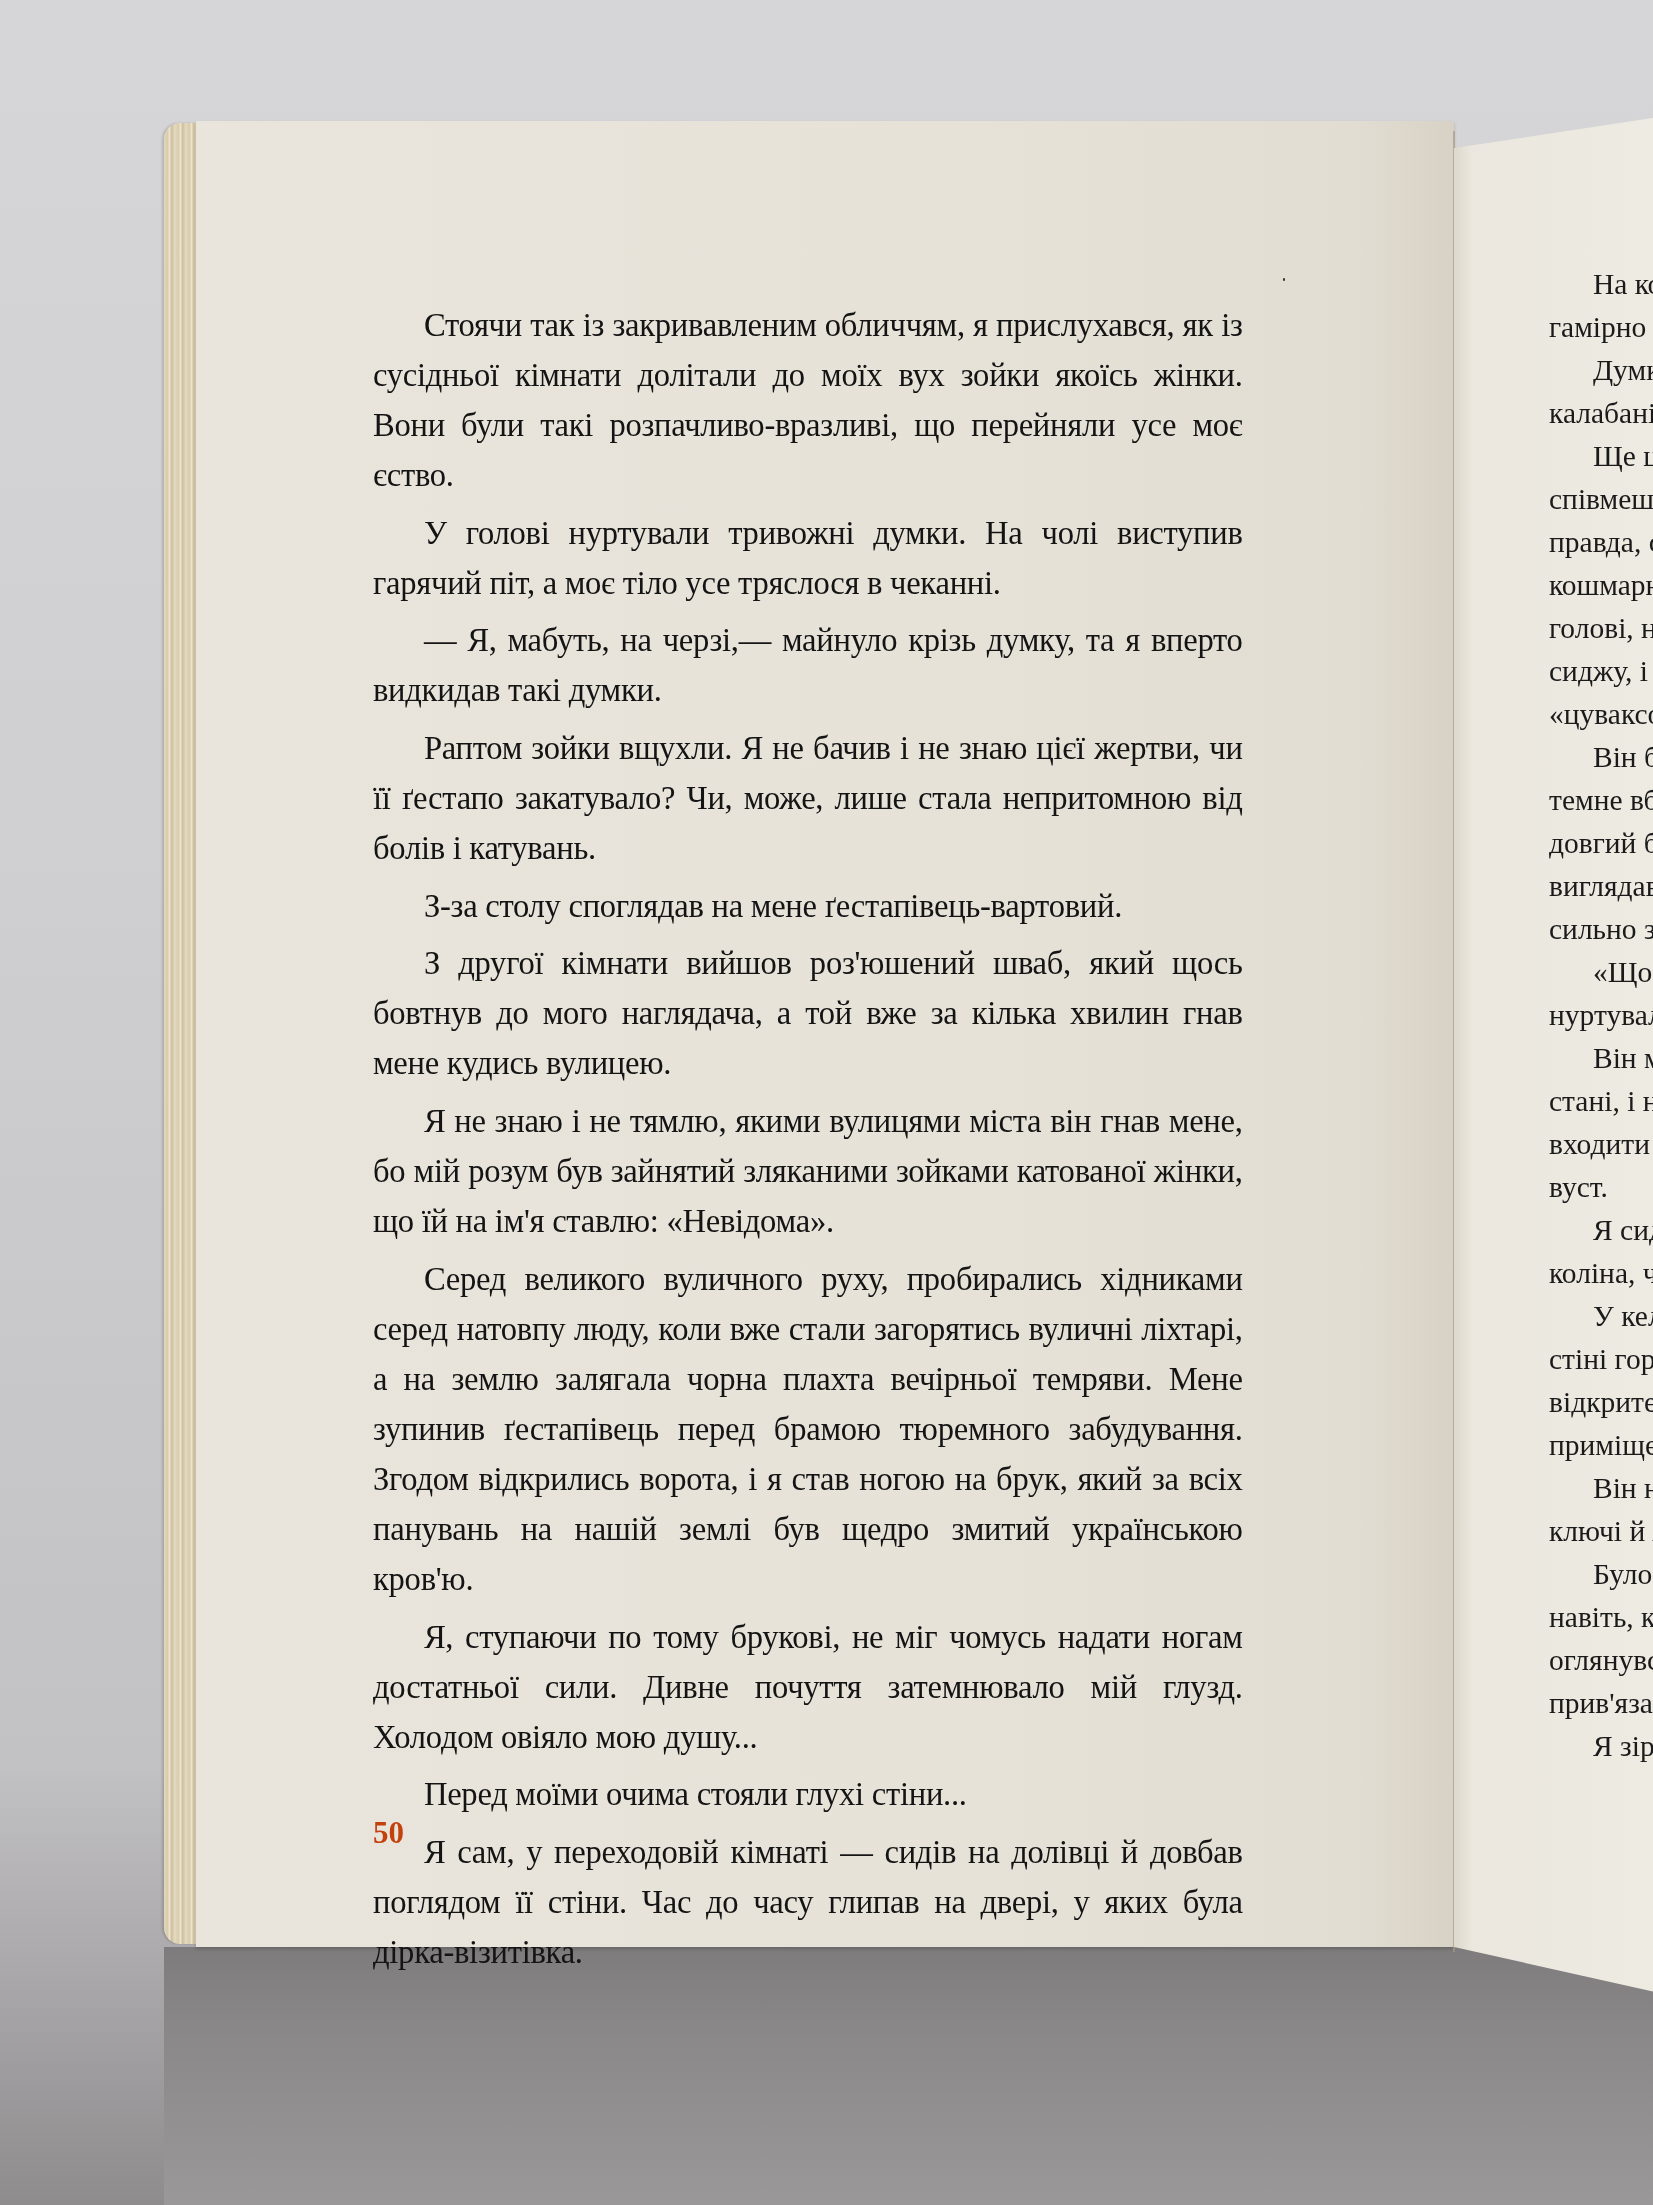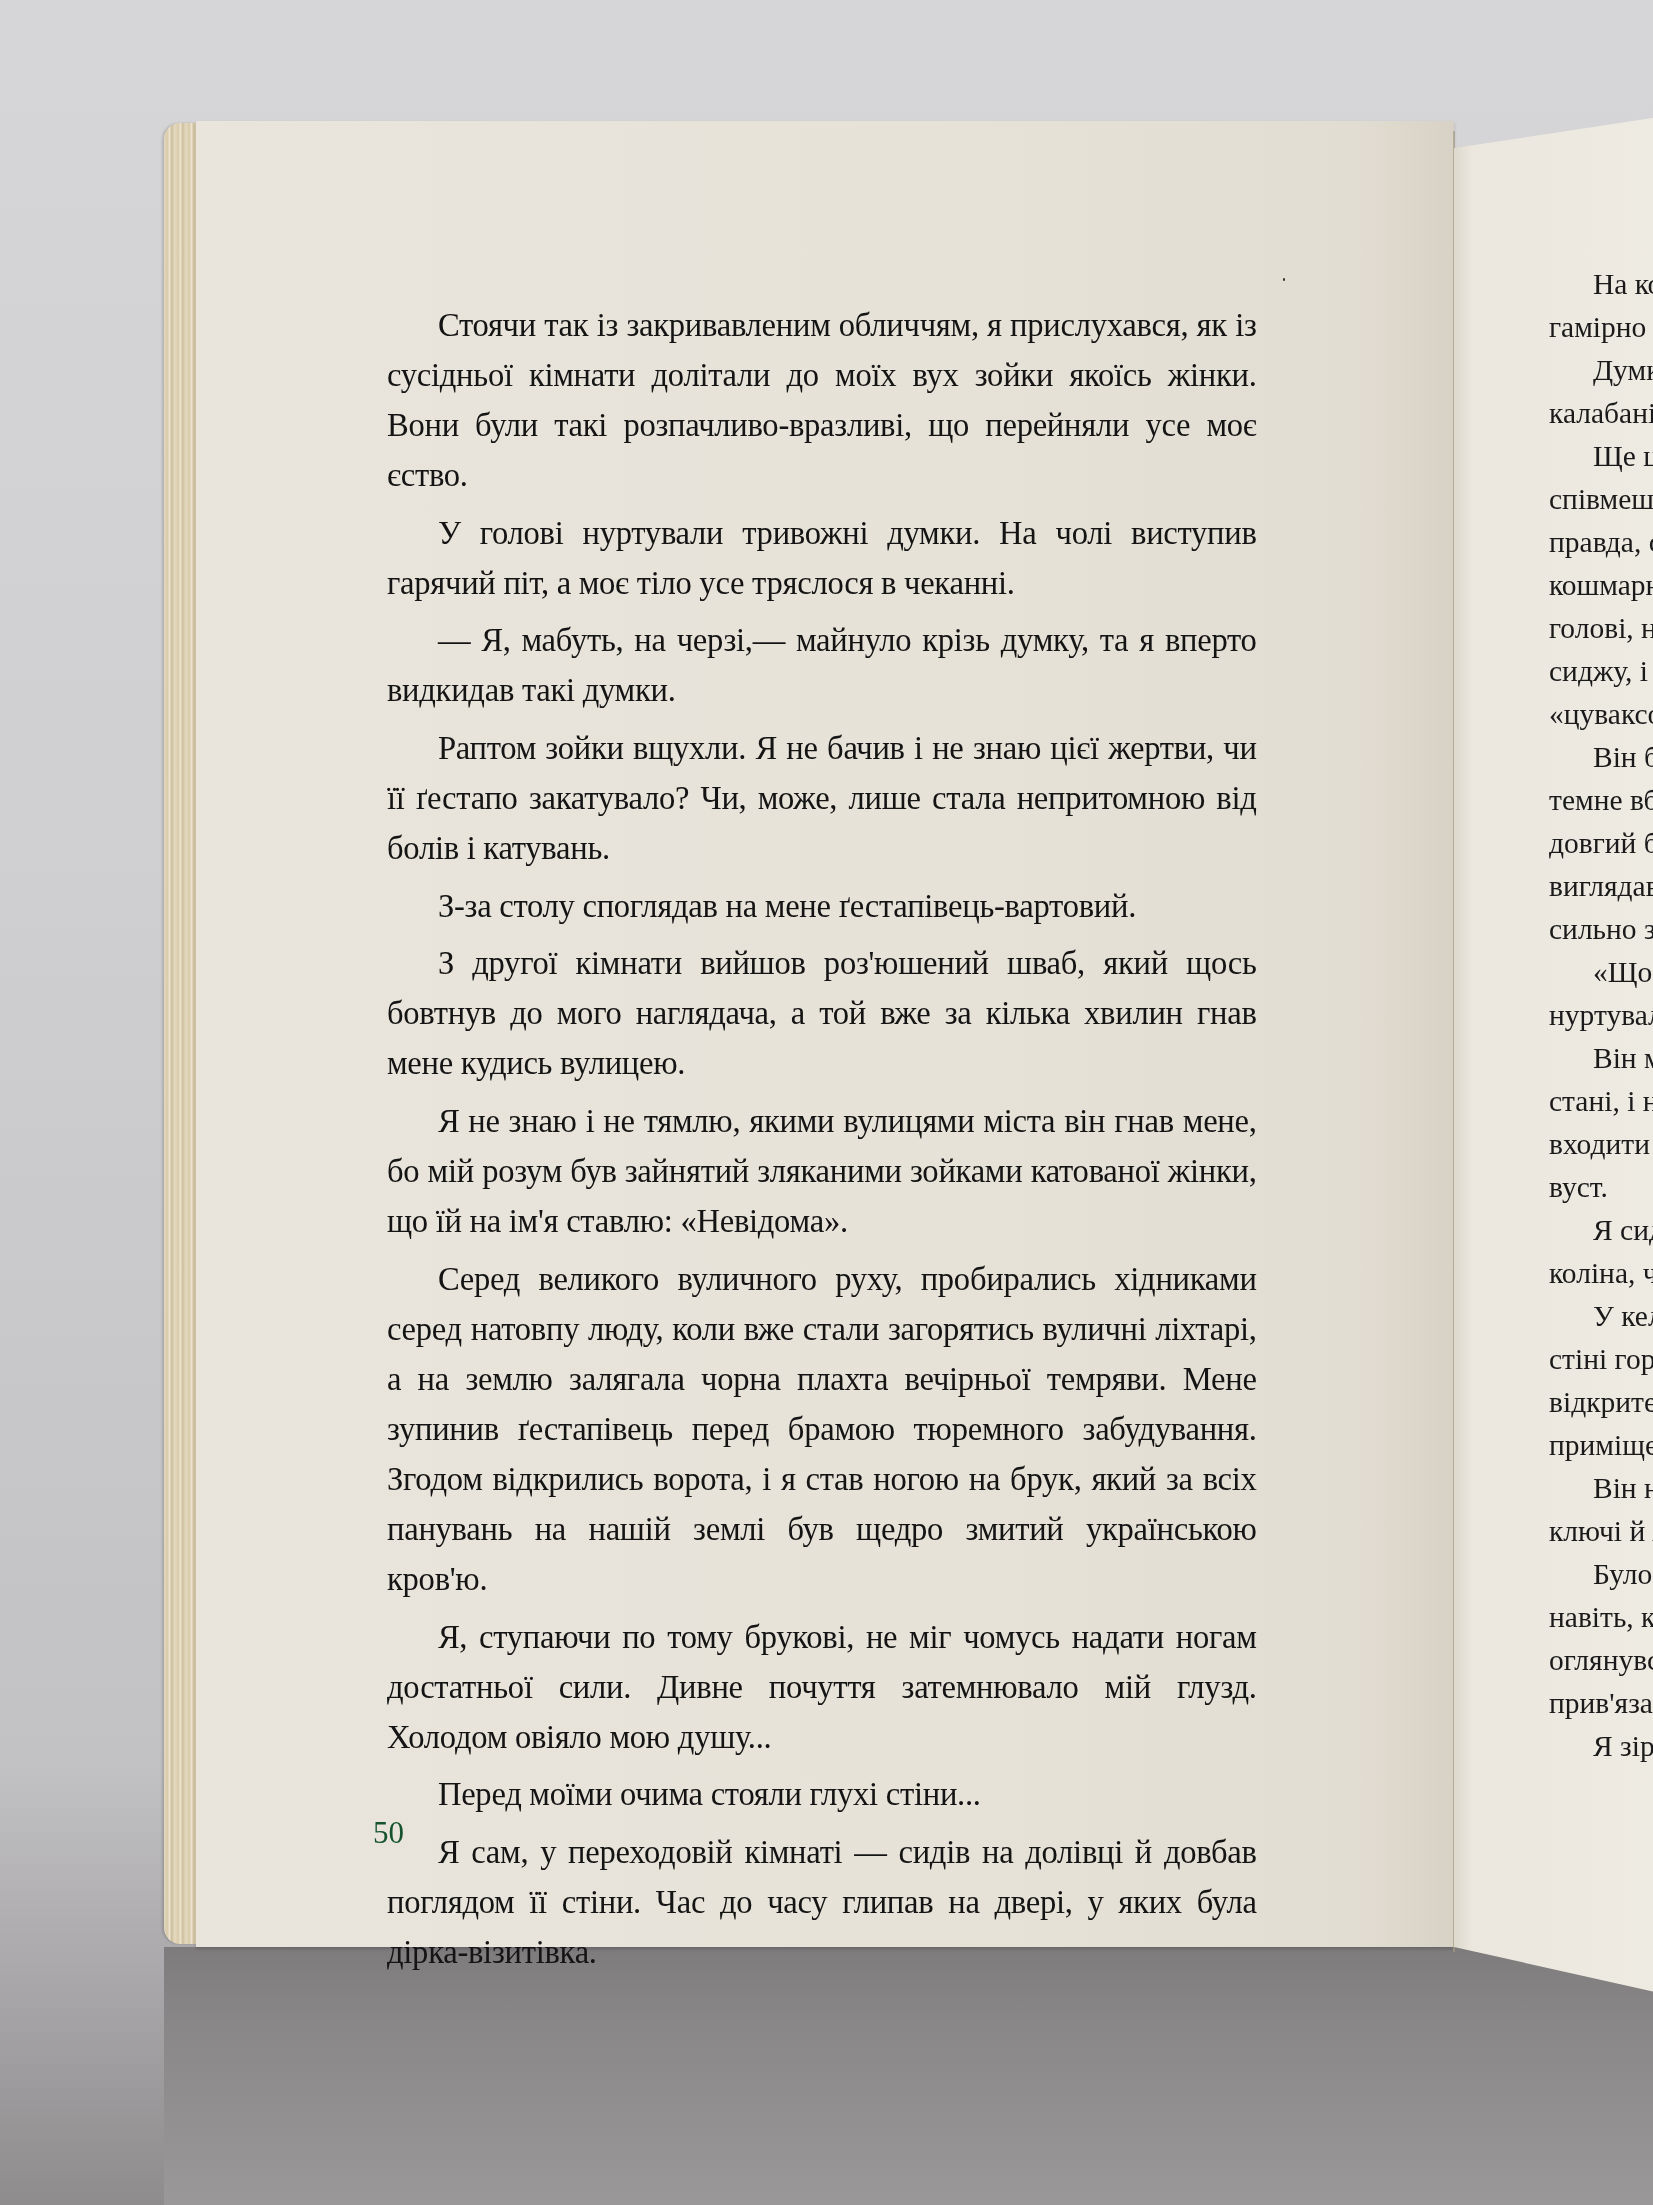--- a/index.html
+++ b/index.html
@@ -63,21 +63,20 @@
   .text-block {
     position: absolute;
     left: 373px;
     top: 300px;
     width: 871px;
     color: #141414;
     font-size: 34px;
     line-height: 50px;
     font-family: "Liberation Serif", "DejaVu Serif", serif;
     letter-spacing: -0.3px;
-    margin-left: 14px;
   }
   .para {
     margin: 0 0 7.7px 0;
     text-indent: 53px;
     text-align: justify;
     text-align-last: left;
     transform: scaleX(0.96);
     transform-origin: left;
     width: 104%;
   }
@@ -85,23 +84,23 @@
     text-align: center;
     font-weight: bold;
     font-size: 34px;
     margin: 48px 0 3.3px 0;
     letter-spacing: 0.3px;
   }
   .page-number {
     position: absolute;
     left: 373px;
     top: 1815px;
-    font-weight: normal;
+    font-weight: bold;
     font-size: 31px;
-    color: #14532d;
+    color: #c2410c;
   }
   .right-fragments {
     position: absolute;
     left: 1549px;
     top: 263px;
     width: 109px;
     color: #1a1a1a;
     font-family: "Liberation Serif", "DejaVu Serif", serif;
     font-size: 29.5px;
     line-height: 43px;

